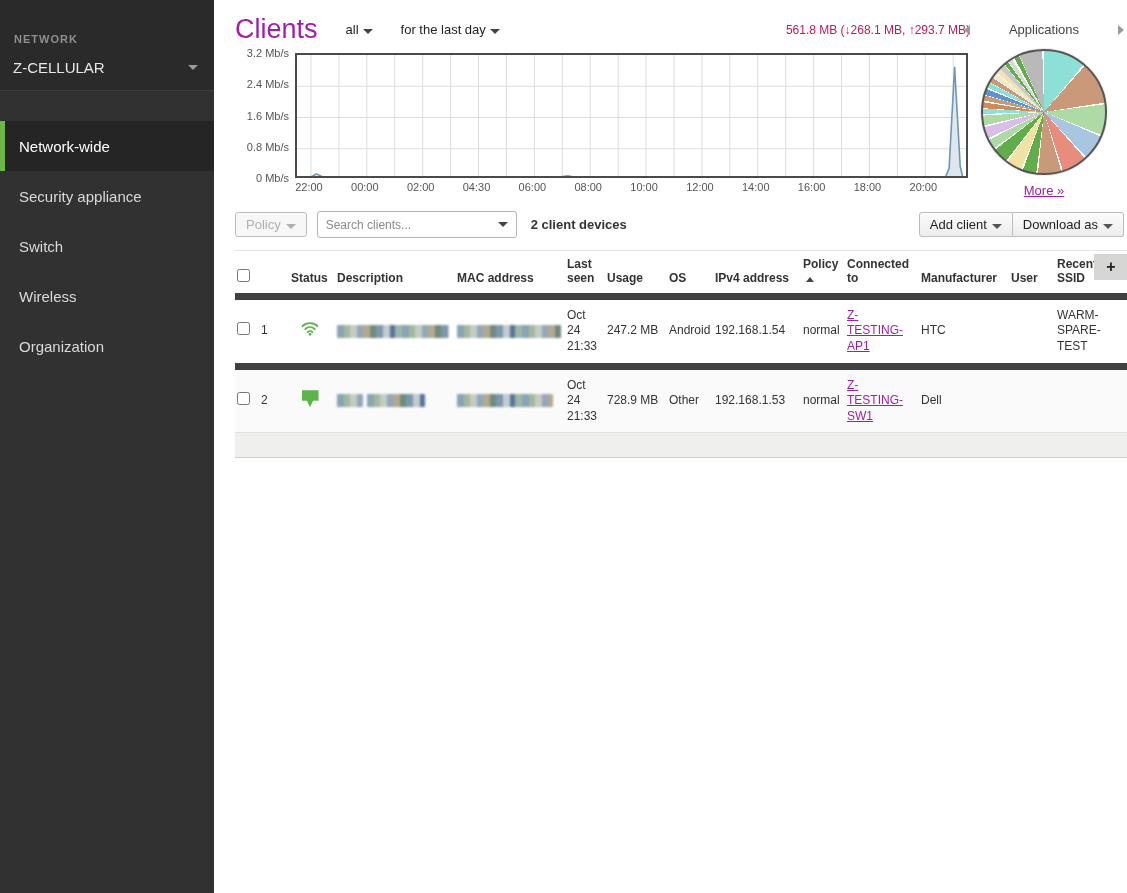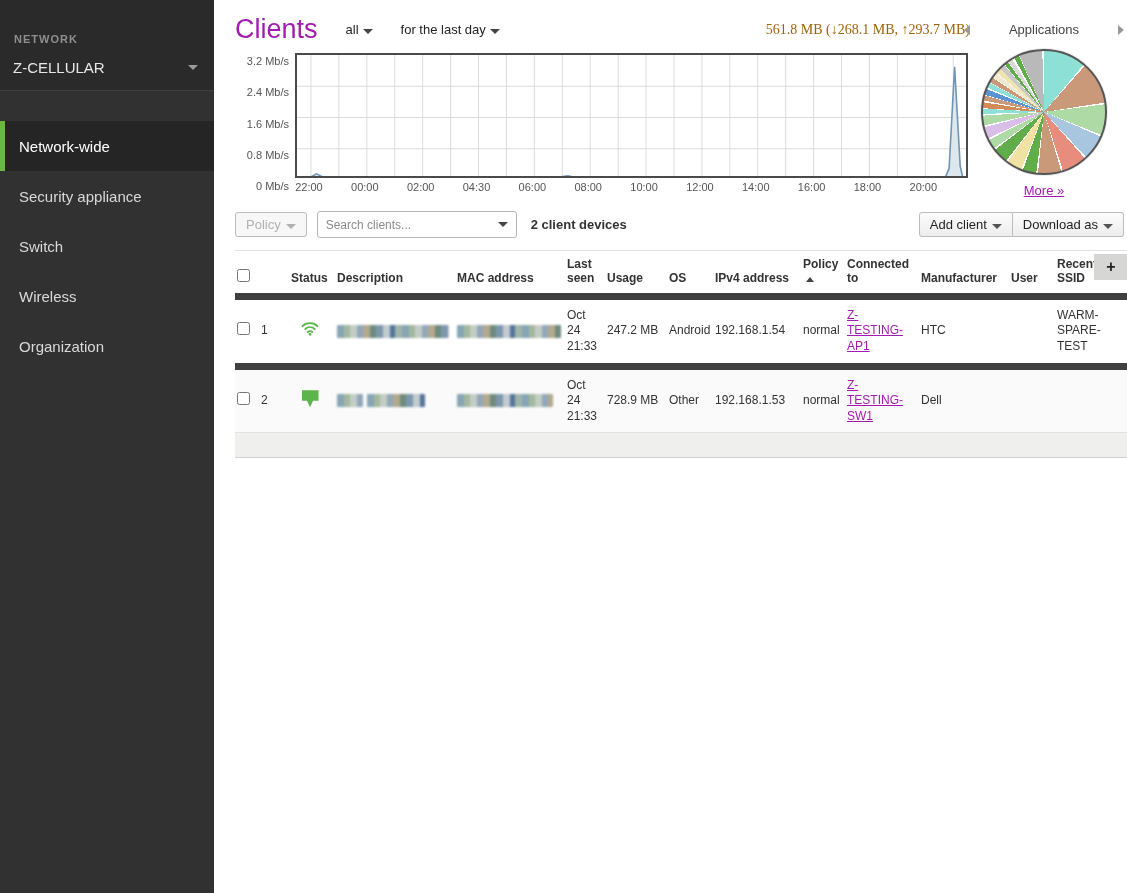--- a/index.html
+++ b/index.html
@@ -19,37 +19,37 @@
   .nav-item { height:50px; display:flex; align-items:center; padding-left:14px; color:#d9d9d9;
     font-size:15px; cursor:pointer; border-left:5px solid transparent; }
   .nav-item.active { background:#252525; border-left-color:#6bb644; color:#fff; }
 
   
   .main { position:relative; flex:1; padding:14px 0 0 21px; }
   .main-header { display:flex; align-items:center; width:735px; }
   .page-title { font-size:27px; font-weight:300; color:#a21caf; }
   .hdr-dd { font-size:13px; color:#222; margin-left:28px; cursor:pointer; white-space:nowrap; }
   .hdr-dd .caret { border-top-color:#444; margin-left:4px; }
-  .usage-summary { margin-left:auto; font-size:14px; color:#a16207; white-space:nowrap;font-family:Liberation Serif, serif; }
+  .usage-summary { margin-left:auto; font-size:12px; color:#be185d; white-space:nowrap; }
 
   
   .apps-widget { position:absolute; top:22px; right:5px; width:160px; text-align:center; }
   .apps-head { display:flex; align-items:center; justify-content:space-between; }
   .apps-title { font-size:13px; color:#444; }
   .tri { width:0; height:0; display:inline-block; cursor:pointer; }
   .tri-left  { border-top:5px solid transparent; border-bottom:5px solid transparent; border-right:6px solid #9a9a9a; }
   .tri-right { border-top:5px solid transparent; border-bottom:5px solid transparent; border-left:6px solid #9a9a9a; }
   .pie { width:126px; height:126px; border-radius:50%; margin:12px auto 6px auto;
     border:2px solid #555; box-shadow:0 0 0 1px rgba(0,0,0,.08); }
   .glink { color:#a21caf; text-decoration:underline; cursor:pointer; }
   .more-link { font-size:13px; }
 
   
   .chart-row { display:flex; margin-top:8px; }
-  .ylabels { position:relative; width:60px; height:125px;margin-top:8px; }
+  .ylabels { position:relative; width:60px; height:125px; }
   .ylabels span { position:absolute; right:6px; font-size:11px; color:#555; white-space:nowrap; }
   .plot-wrap { position:relative; }
   .plot { border:2px solid #4a4a4a; display:block; background:#fff; }
   .xlabels { position:relative; height:16px; width:677px; }
   .xlabels span { position:absolute; top:3px; transform:translateX(-50%); font-size:11px; color:#555; }
 
   
   .toolbar { display:flex; align-items:center; margin-top:17px; padding-right:5px; }
   .btn { font-size:13px; border:1px solid #bcbcbc; background:linear-gradient(#fcfcfc,#ededed);
     border-radius:3px; padding:4px 10px; color:#222; cursor:pointer; white-space:nowrap; }

